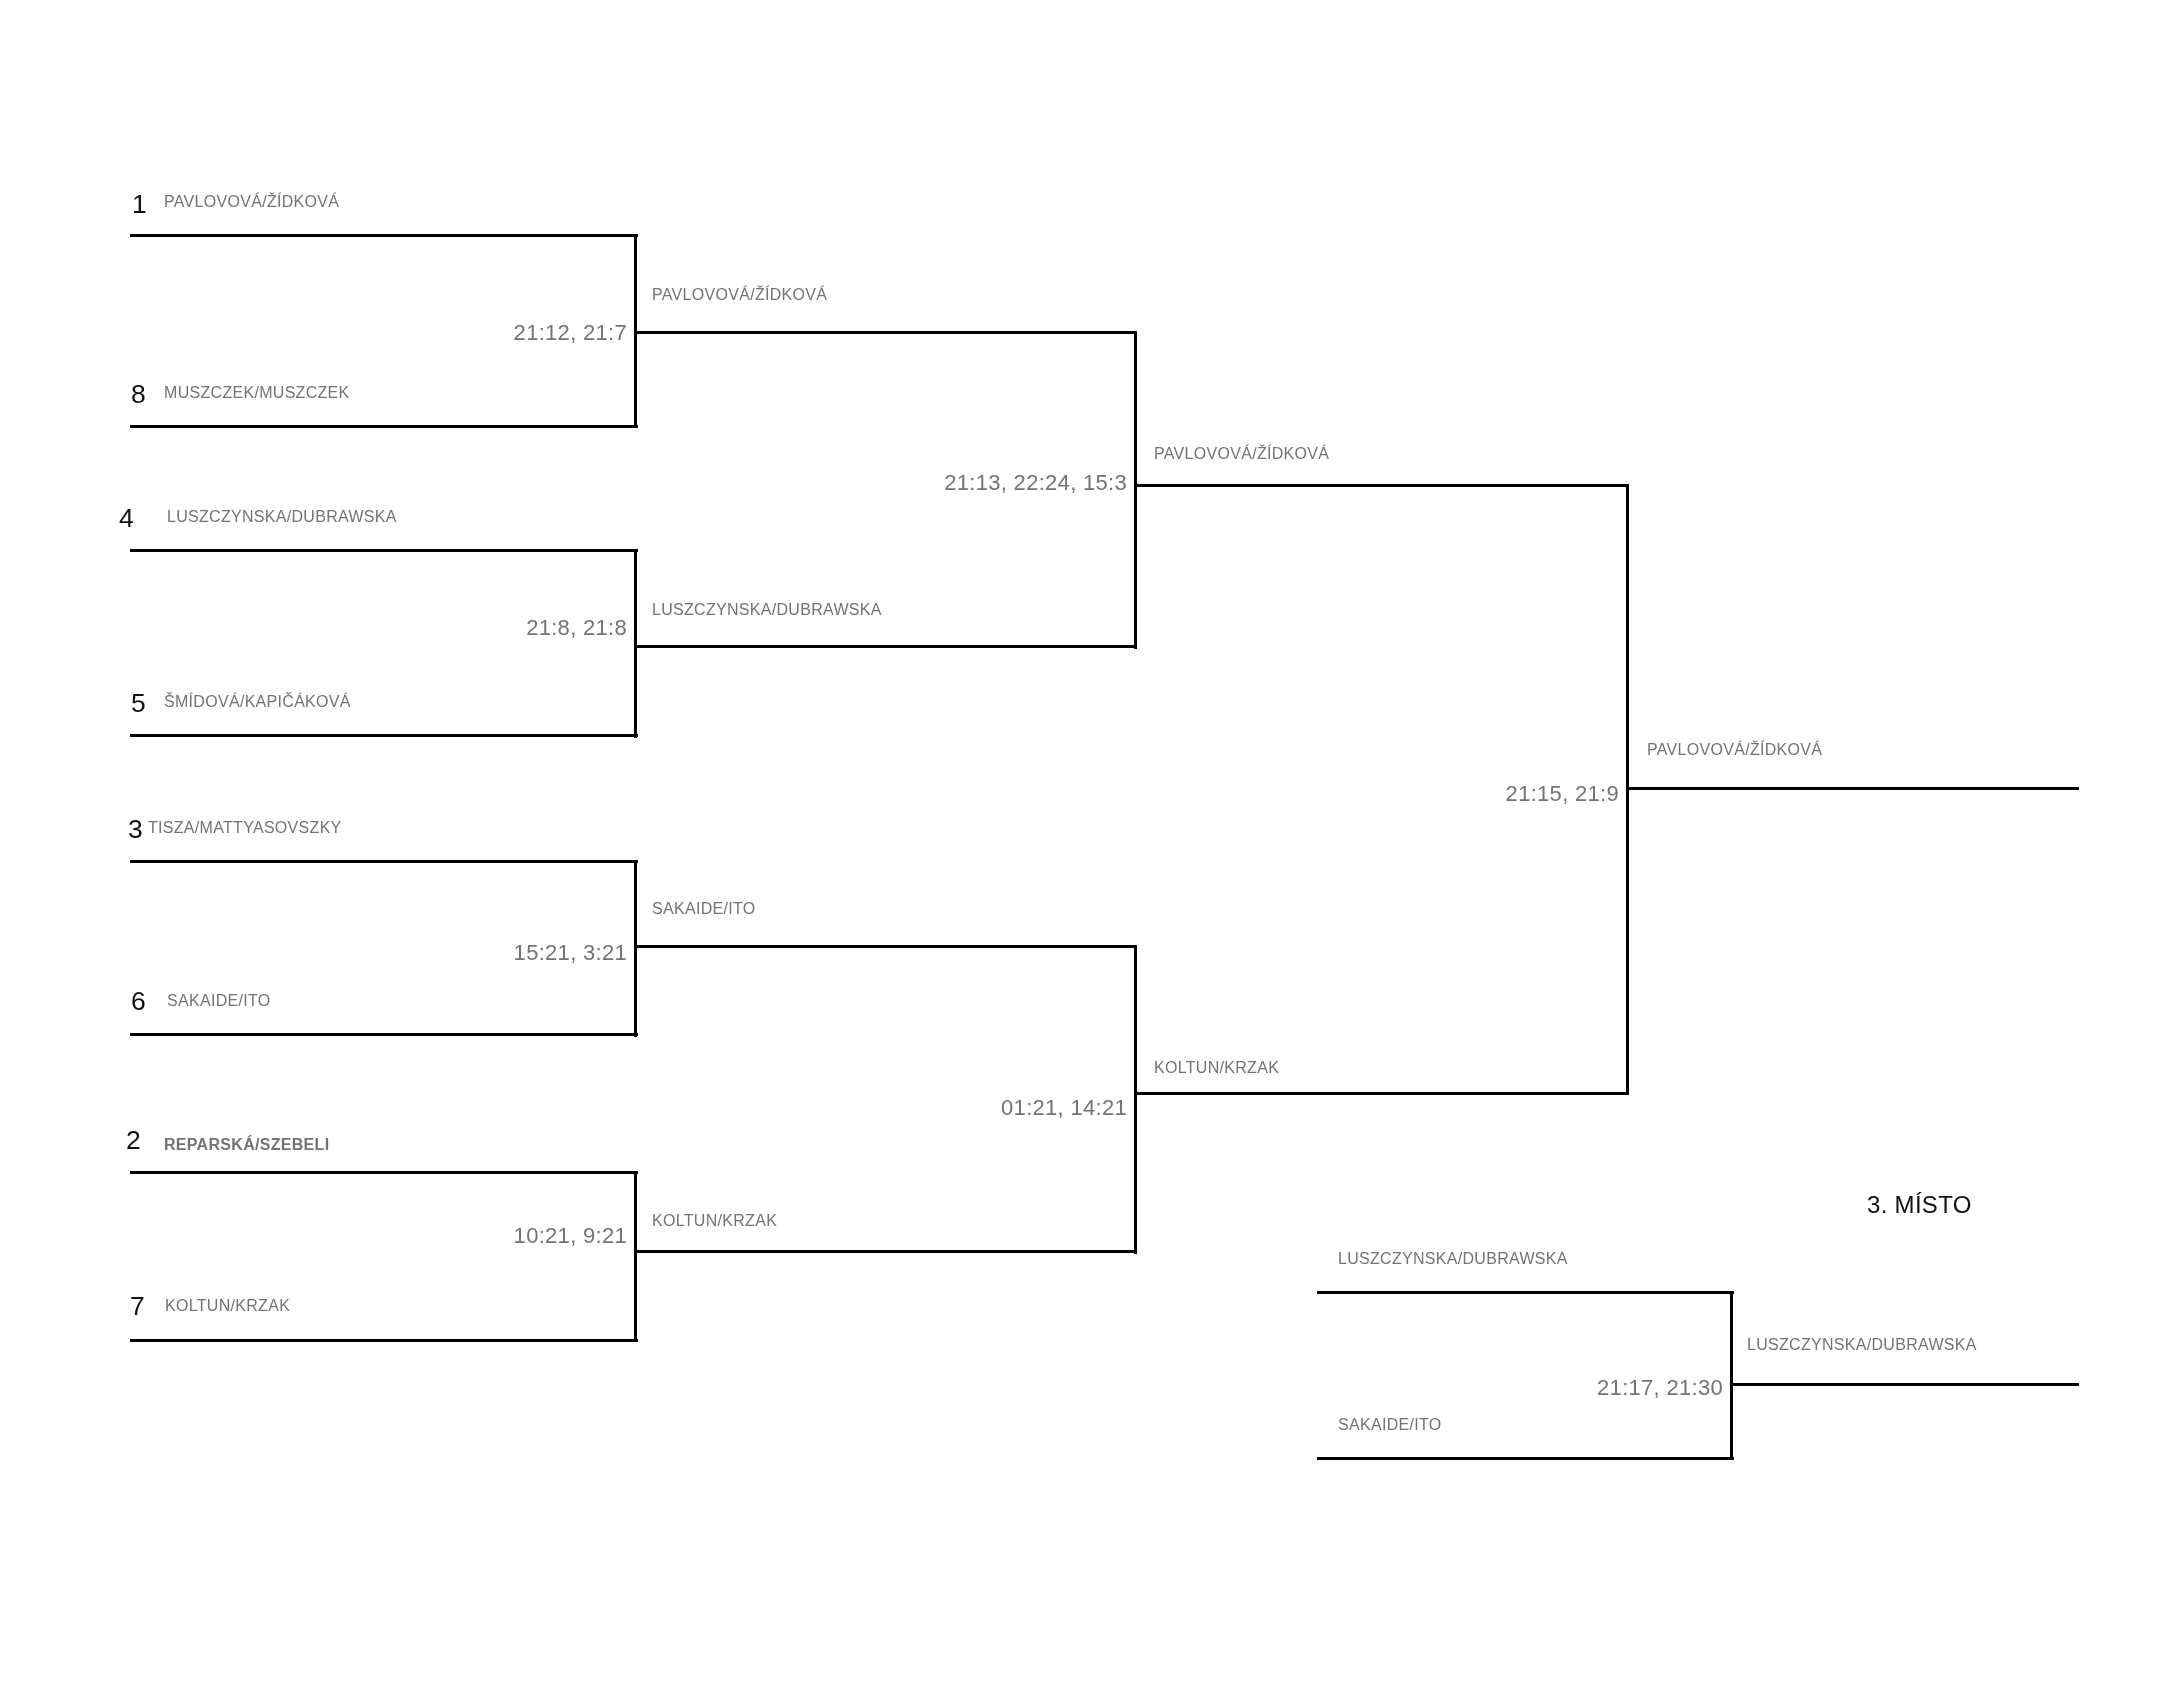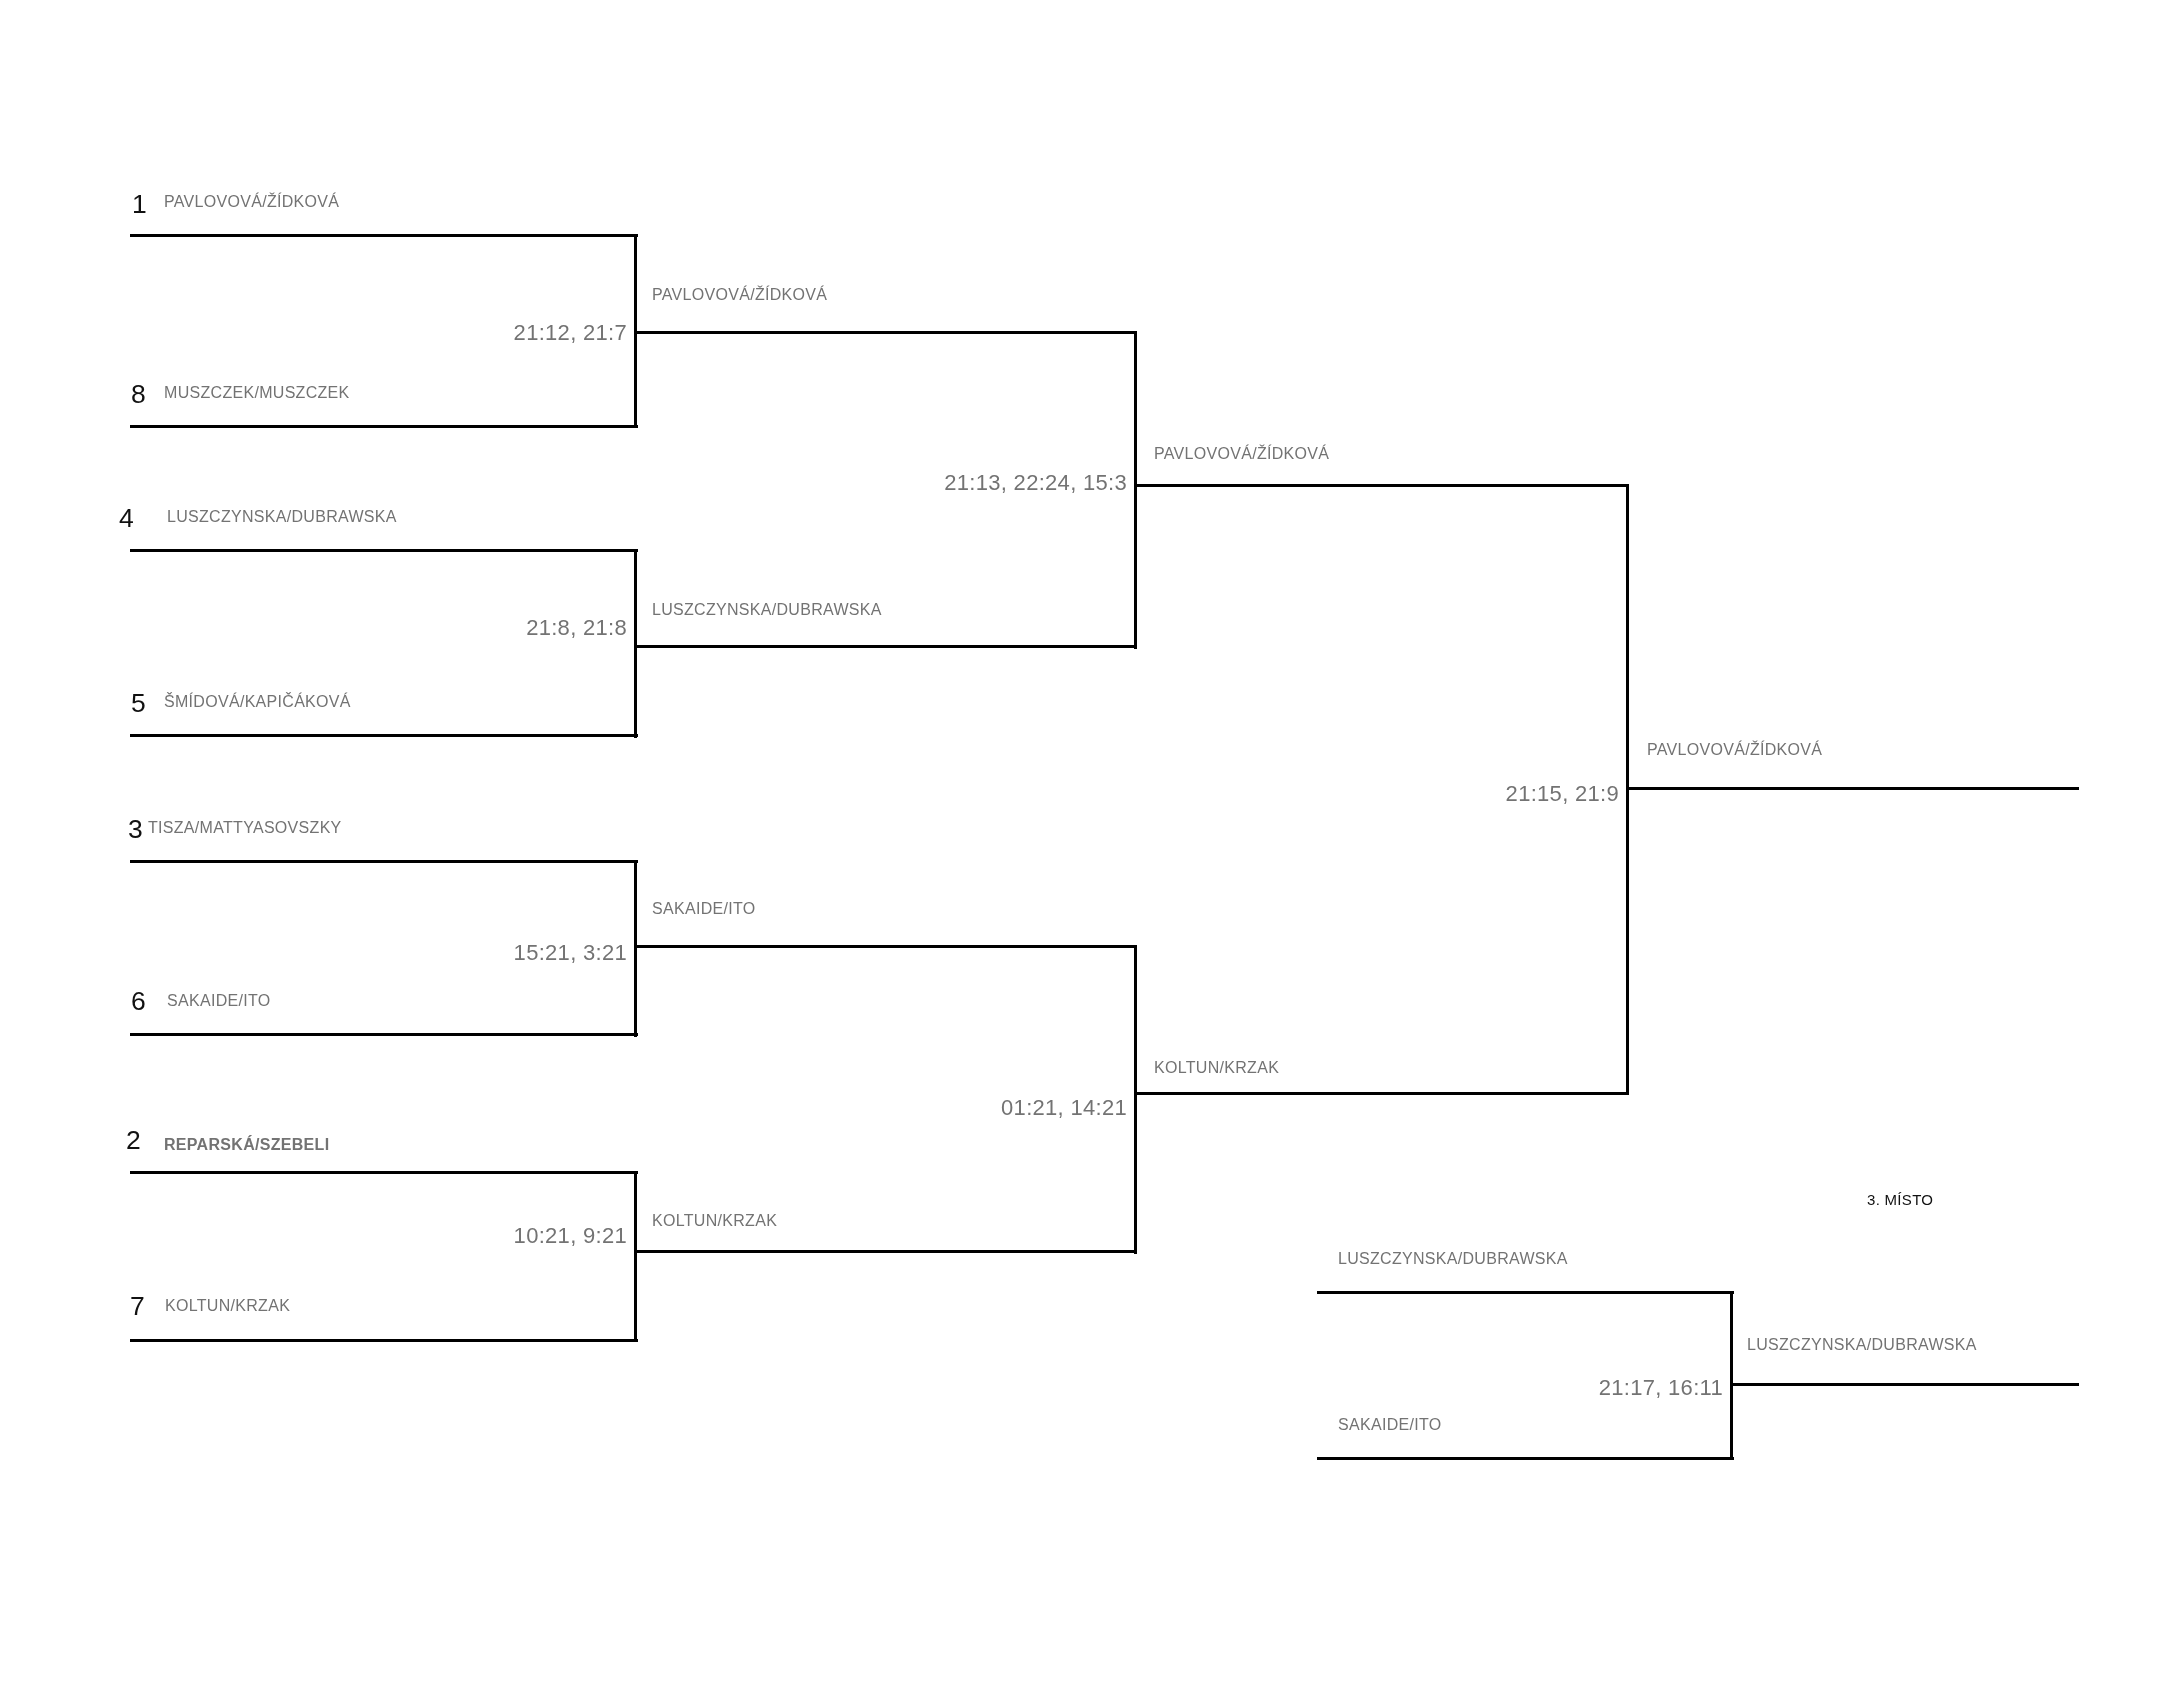--- a/index.html
+++ b/index.html
@@ -45,21 +45,21 @@
     color: #737373;
     white-space: nowrap;
     letter-spacing: 0.3px;
     text-align: right;
   }
   .score.right-aligned {
     transform: translateX(-100%);
   }
   .label-third {
     position: absolute;
-    font-size: 15px;
+    font-size: 24px;
     color: #111111;
     white-space: nowrap;
     letter-spacing: 0.3px;
   }
   .footer-title {
     position: absolute;
     font-size: 30px;
     color: #111111;
     white-space: nowrap;
     letter-spacing: 7.3px;
@@ -143,19 +143,19 @@
 
   <div class="label-third" style="left:1867px; top:1191px;">3. MÍSTO</div>
 
   <div class="team" style="left:1338px; top:1250px;">LUSZCZYNSKA/DUBRAWSKA</div>
   <div class="line h-line" style="left:1317px; top:1291px; width:417px;"></div>
 
   <div class="team" style="left:1338px; top:1416px;">SAKAIDE/ITO</div>
   <div class="line h-line" style="left:1317px; top:1457px; width:417px;"></div>
   <div class="line v-line" style="left:1730px; top:1291px; height:167px;"></div>
 
-  <div class="score right-aligned" style="left:1723px; top:1375px;">21:17, 16:11</div>
+  <div class="score right-aligned" style="left:1723px; top:1375px;">21:17, 21:30</div>
   <div class="team" style="left:1747px; top:1336px;">LUSZCZYNSKA/DUBRAWSKA</div>
   <div class="line h-line" style="left:1730px; top:1383px; width:349px;"></div>
 
 
 </div>
 
 
 </body></html>

